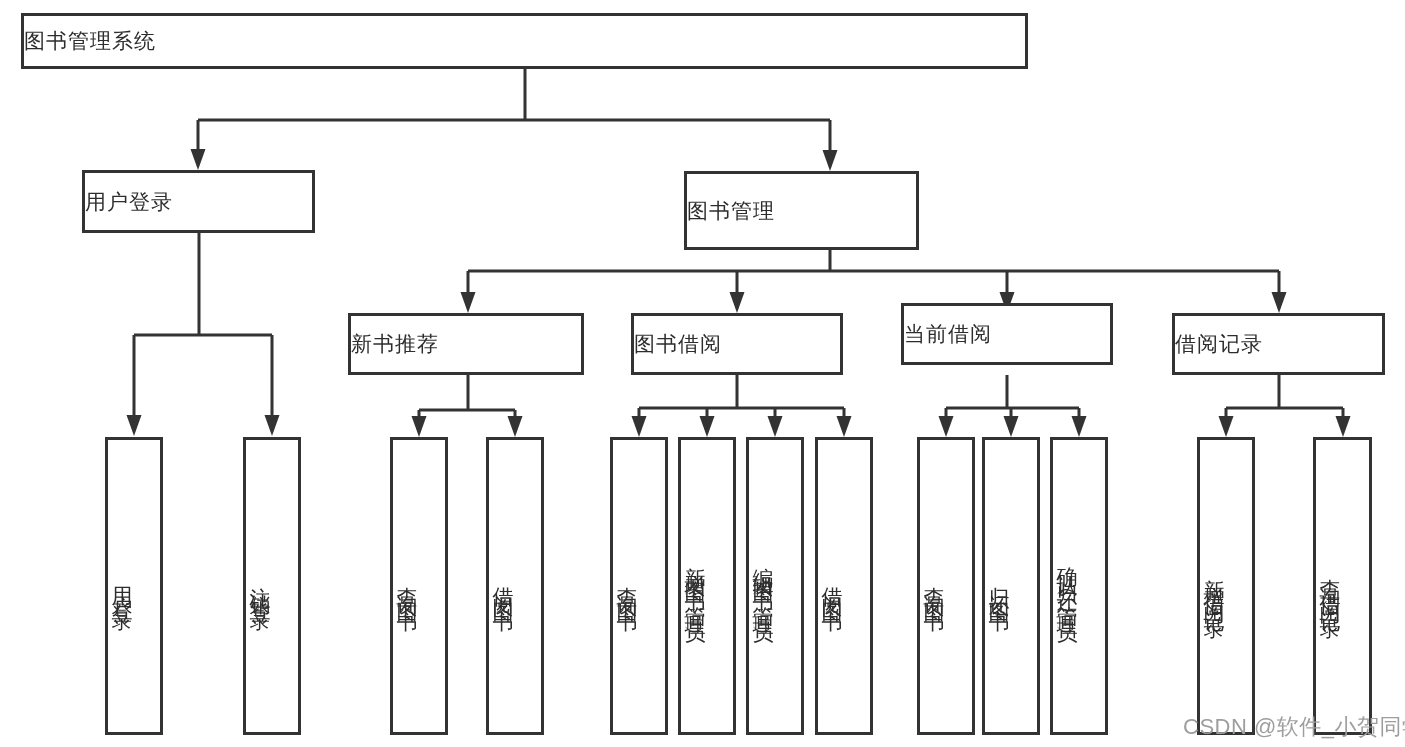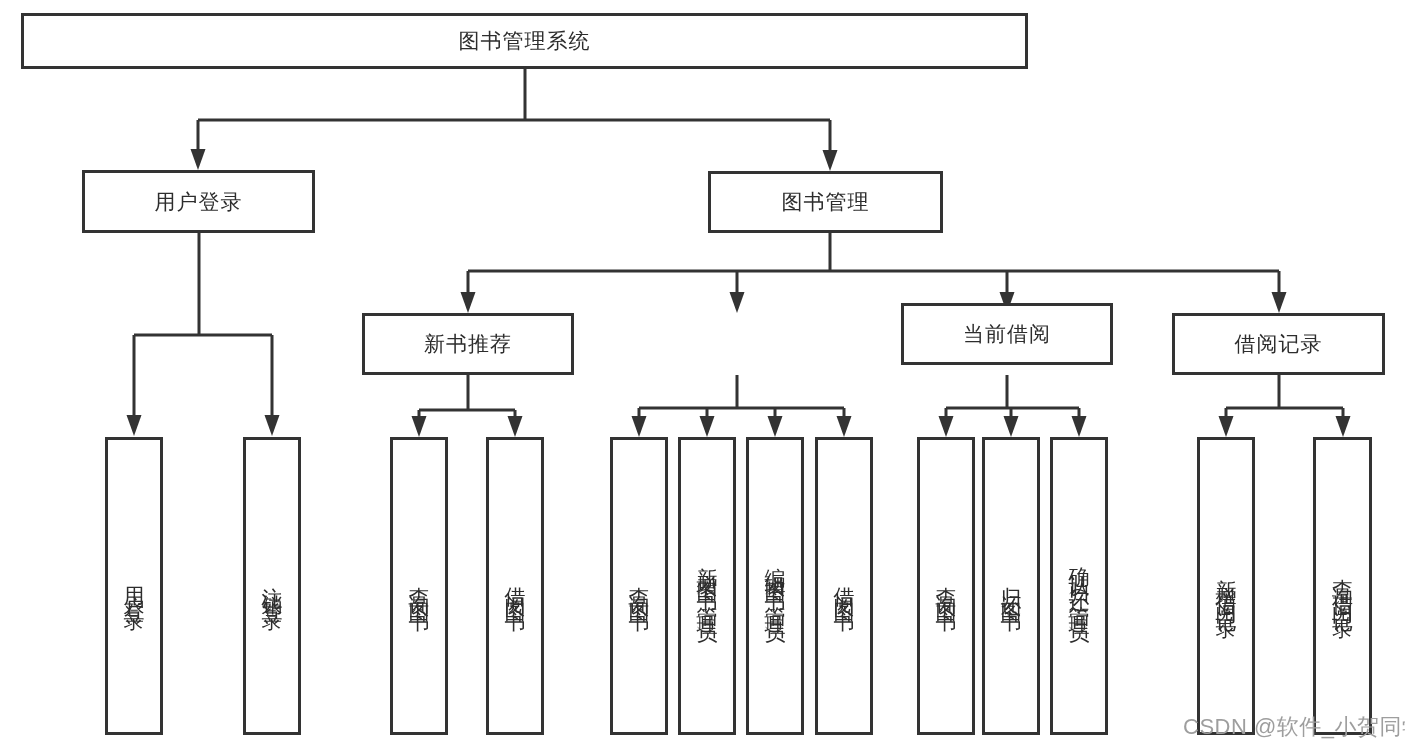--- a/index.html
+++ b/index.html
@@ -9,21 +9,21 @@
     background:#ffffff;
     font-family:"Liberation Sans","DejaVu Sans",sans-serif;
     overflow:hidden;
   }
   #wires{position:absolute;left:0;top:0;width:1405px;height:747px;}
   .box{
     position:absolute;
     box-sizing:border-box;
     border:3px solid #333333;
     background:#ffffff;
-    display:flex;align-items:center;justify-content:center;
+    display:flex;align-items:center;
   }
   .lbl{
     color:#2d2d2d;
     font-size:21px;
     letter-spacing:1px;
     white-space:nowrap;
   }
   .vlbl{
     color:#2d2d2d;
     font-size:21px;
@@ -78,26 +78,29 @@
       </g>
   </svg>
 
   <div class="box" style="left:21px;top:13px;width:1007px;height:56px">
     <span class="lbl">图书管理系统</span>
   </div>
 
   <div class="box" style="left:82px;top:170px;width:233px;height:63px">
     <span class="lbl">用户登录</span>
   </div>
-  <div class="box" style="left:708px;top:171px;width:235px;height:62px">
+  <div class="box" style="left:684px;top:171px;width:235px;height:79px">
     <span class="lbl">图书管理</span>
   </div>
 
-  <div class="box" style="left:362px;top:313px;width:212px;height:62px">
+  <div class="box" style="left:348px;top:313px;width:236px;height:62px">
     <span class="lbl">新书推荐</span>
+  </div>
+  <div class="box" style="left:631px;top:313px;width:212px;height:62px">
+    <span class="lbl">图书借阅</span>
   </div>
   <div class="box" style="left:901px;top:303px;width:212px;height:62px">
     <span class="lbl">当前借阅</span>
   </div>
   <div class="box" style="left:1172px;top:313px;width:213px;height:62px">
     <span class="lbl">借阅记录</span>
   </div>
 
   <div class="box" style="left:105px;top:437px;width:58px;height:298px">
     <span class="vlbl">用户登录</span>

